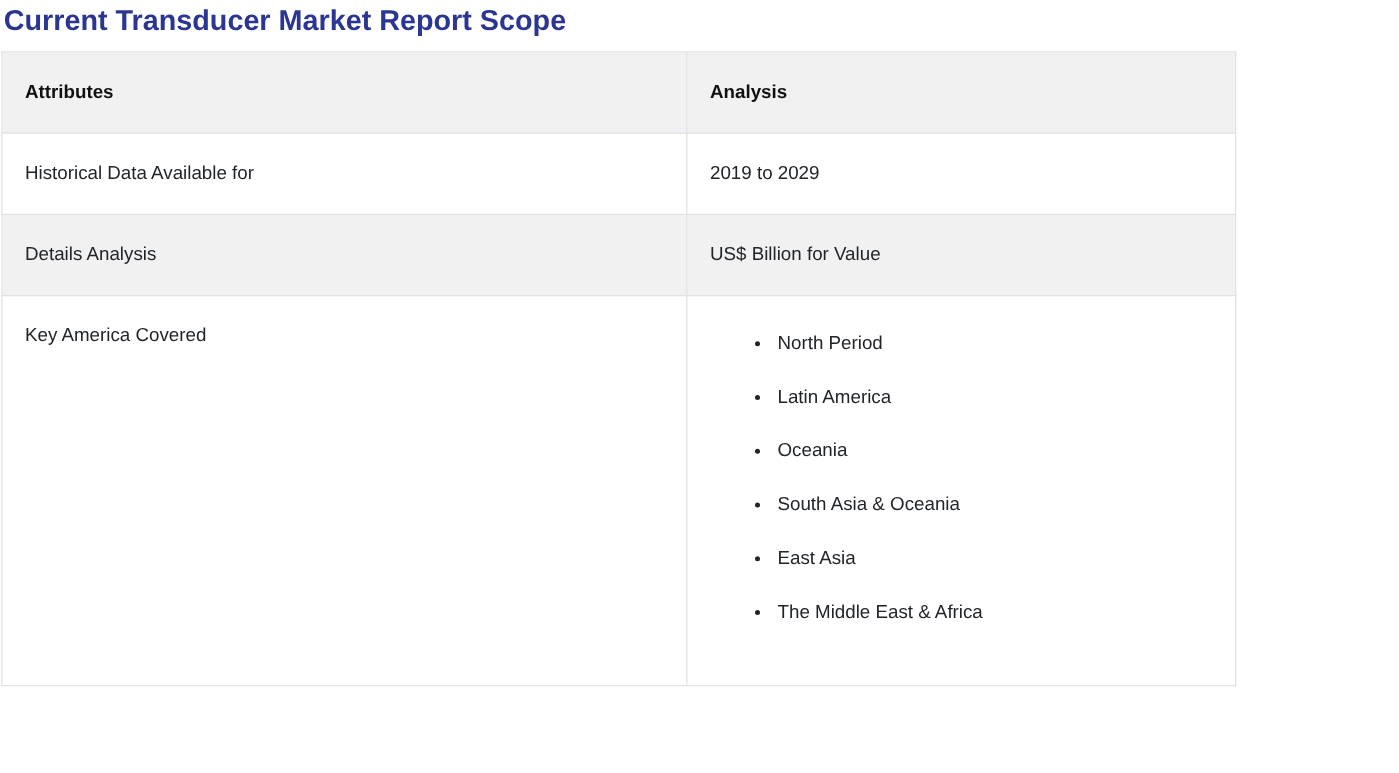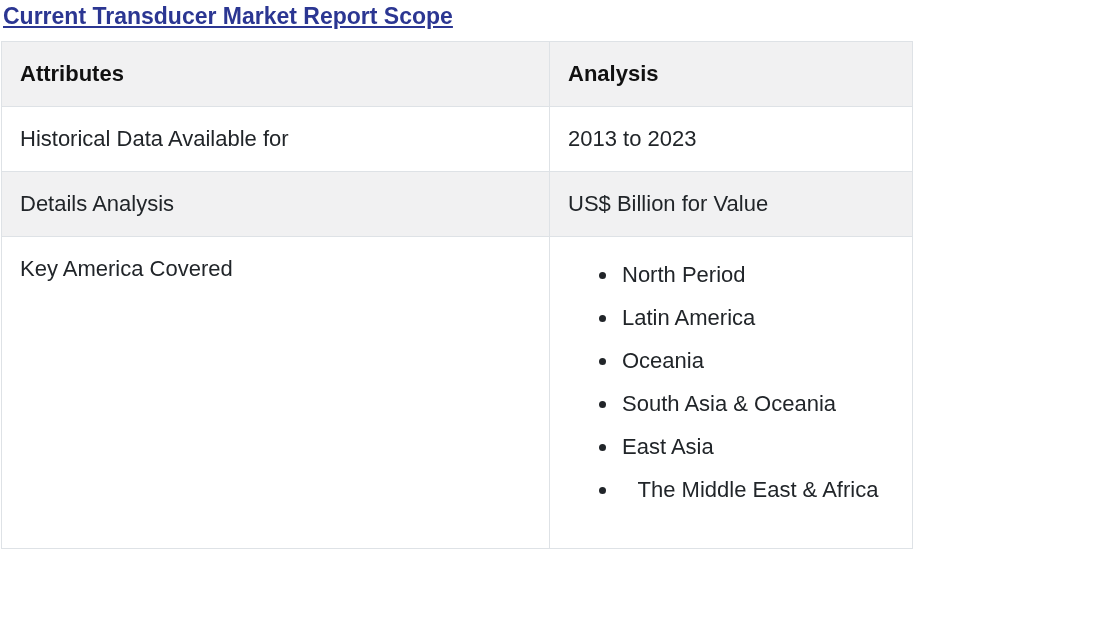--- a/index.html
+++ b/index.html
@@ -15,26 +15,25 @@
     height: 618px;
     padding: 2px 5px 0 1px;
     overflow: hidden;
   }
   .page-title {
     font-size: 23px;
     font-weight: 700;
     color: #2b3692;
     margin: 0 0 11px 2px;
     line-height: 28px;
-    text-decoration: underline;
   }
   table.scope-table {
-    width: 912px;
+    width: 988px;
     border-collapse: collapse;
-    font-size: 22px;
+    font-size: 15px;
     line-height: 26px;
   }
   .scope-table th,
   .scope-table td {
     border: 1px solid #dee2e6;
     padding: 19px 18px;
     text-align: left;
     vertical-align: middle;
   }
   .scope-table thead th {
@@ -51,40 +50,40 @@
     vertical-align: top;
   }
   .scope-table ul.regions-list {
     margin: 6px 0 26px 0;
     padding-left: 51px;
   }
   .scope-table ul.regions-list li {
     margin: 0 0 17px 0;
     padding-left: 3px;
   }
-  .scope-table ul.regions-list li:last-child { margin-bottom: 0; text-align: center; }
+  .scope-table ul.regions-list li:last-child { margin-bottom: 0; }
 </style>
 </head>
 <body>
 
 <div class="page">
 
   <h1 class="page-title">Current Transducer Market Report Scope</h1>
 
   <table class="scope-table">
     <thead>
       <tr>
         <th class="col-attr">Attributes</th>
         <th>Analysis</th>
       </tr>
     </thead>
     <tbody>
       <tr>
         <td>Historical Data Available for</td>
-        <td>2013 to 2023</td>
+        <td>2019 to 2029</td>
       </tr>
       <tr>
         <td>Details Analysis</td>
         <td>US$ Billion for Value</td>
       </tr>
       <tr>
         <td class="regions-attr">Key America Covered</td>
         <td class="regions-detail">
           <ul class="regions-list">
             <li>North Period</li>

